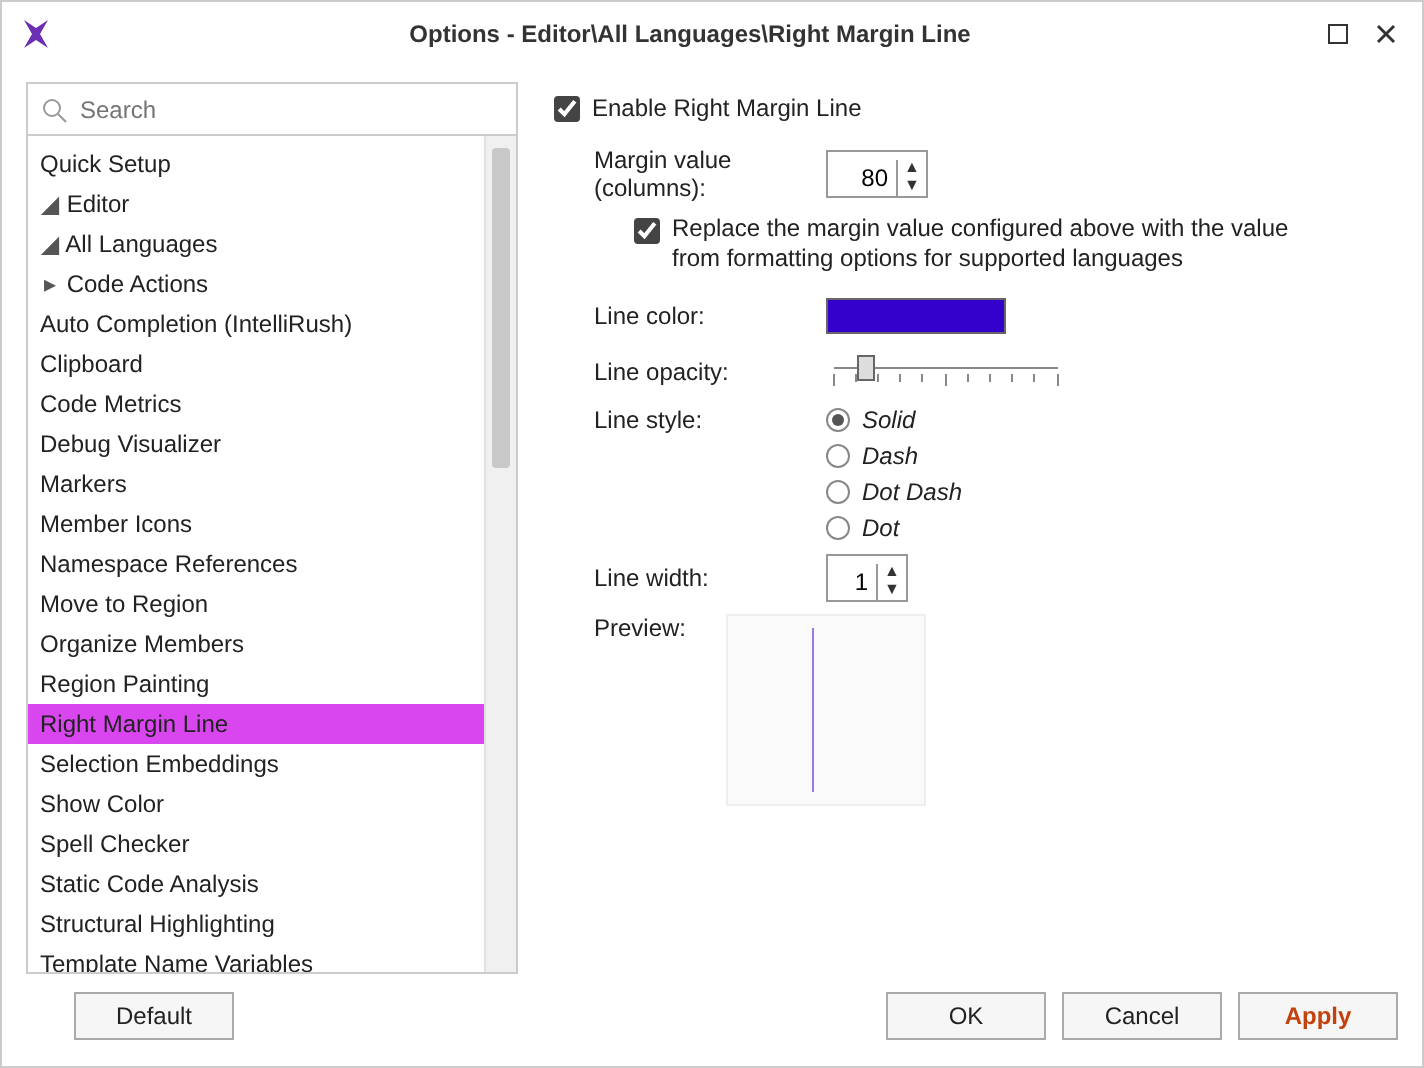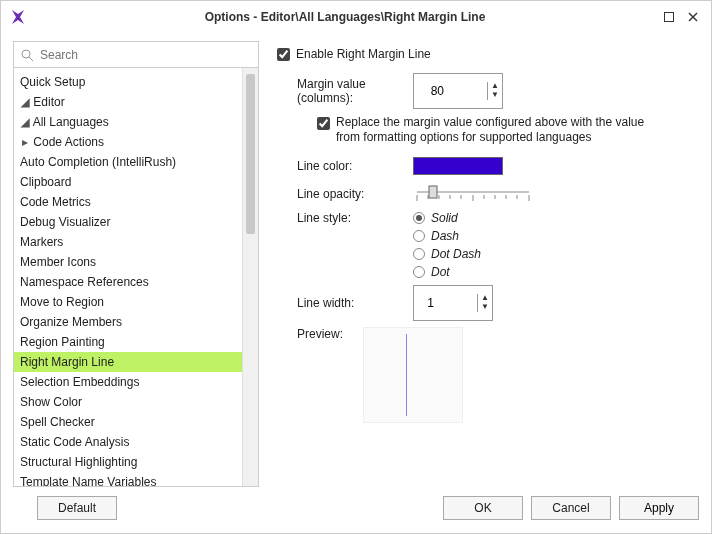--- a/index.html
+++ b/index.html
@@ -10,49 +10,49 @@
   .titlebar .title { flex:1; text-align:center; font-weight:600; color:#333; }
   .titlebar .winbtn { width:20px; height:20px; display:flex; align-items:center; justify-content:center; color:#333; margin-left:4px; cursor:pointer; }
   .body { flex:1; display:flex; padding:8px 12px 4px 12px; gap:12px; overflow:hidden; }
   .left { width:246px; display:flex; flex-direction:column; border:1px solid #ccc; }
   .search { display:flex; align-items:center; height:26px; border-bottom:1px solid #ccc; padding:0 6px; color:#999; }
   .search input { flex:1; border:none; outline:none; color:#c2410c; background:transparent; }
   .treewrap { flex:1; display:flex; overflow:hidden; }
   .tree { flex:1; overflow:hidden; padding:4px 0; }
   .tree .item { height:20px; line-height:20px; white-space:nowrap; color:#222; padding-left:6px; cursor:pointer; }
   .tree .arrow { display:inline-block; width:10px; text-align:center; color:#555; }
-  .tree .sel { background:#bef264; }
+  .tree .sel { background:#d946ef; }
   .lvl0 { padding-left:22px; }
   .lvl1a { padding-left:12px; }
   .lvl2 { padding-left:32px; }
   .lvl3 { padding-left:56px; }
   .lvl3a { padding-left:46px; }
   .scrollbar { width:16px; background:#f0f0f0; border-left:1px solid #e0e0e0; position:relative; }
   .thumb { position:absolute; left:3px; right:3px; top:6px; height:160px; background:#c8c8c8; border-radius:2px; }
   .right { flex:1; padding:2px 6px 0 2px; color:#222; }
   .row { display:flex; align-items:center; min-height:22px; margin-bottom:6px; }
   .row .lbl { width:140px; padding-left:24px; }
   .row.indent { padding-left:40px; align-items:flex-start; }
   input[type=checkbox] { width:13px; height:13px; accent-color:#444; margin-right:6px; }
-  .spin { display:inline-flex; align-items:center; border:1px solid #999; height:36px;gap:39px; }
+  .spin { display:inline-flex; align-items:flex-end; border:1px solid #999; height:24px; }
   .spin input { width:34px; border:none; outline:none; text-align:right; padding:0 4px; height:18px; }
   .spin .btns { display:flex; flex-direction:column; border-left:1px solid #999; }
   .spin .btns span { width:14px; height:9px; font-size:8px; line-height:8px; text-align:center; cursor:pointer; color:#333; }
   .swatch { width:90px; height:18px; background:#3300cc; border:1px solid #666; cursor:pointer; }
   .slider { width:120px; height:22px; }
   .radio-col { display:flex; flex-direction:column; gap:4px; }
   .radio-row { display:flex; align-items:center; gap:6px; cursor:pointer;font-style:italic; }
   .radio { width:12px; height:12px; border:1px solid #888; border-radius:50%; display:inline-flex; align-items:center; justify-content:center; }
   .radio.checked::after { content:""; width:6px; height:6px; background:#555; border-radius:50%; }
   .preview { width:100px; height:96px; background:#fafafa; border:1px solid #eee; margin-left:4px; position:relative; }
   .preview .line { position:absolute; left:42px; top:6px; bottom:6px; width:0; border-left:1px solid rgba(51,0,204,0.5); }
   .footer { height:42px; border-top:0; display:flex; align-items:center; padding:0 12px 8px 12px; gap:8px;margin-left:24px; }
   .footer .spacer { flex:1; }
   .btn { min-width:80px; height:24px; border:1px solid #aaa; background:#f6f6f6; color:#222; cursor:pointer; }
-  .btn.disabled { color:#000000; }
+  .btn.disabled { color:#c2410c;font-weight:bold; }
   .wraptext { line-height:15px; }
 </style>
 </head>
 <body>
 
 <div class="window">
   <div class="titlebar">
     <span class="logo">
       <svg viewBox="0 0 18 18">
           <path d="M3 2 L9 6 L15 2 L11 9 L15 16 L9 12 L3 16 L7 9 Z" fill="#6b2fb3"></path>

